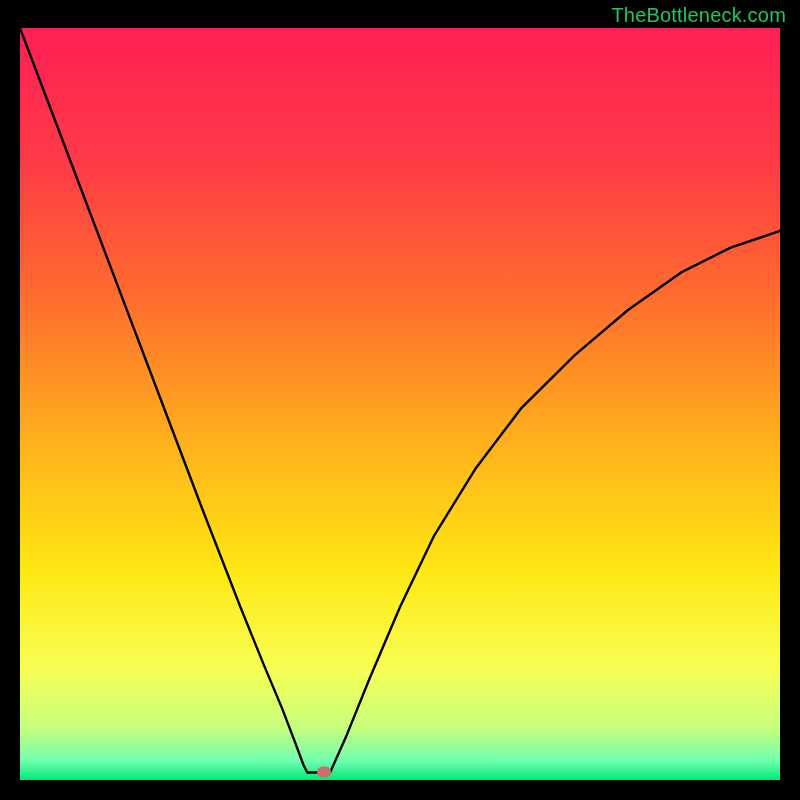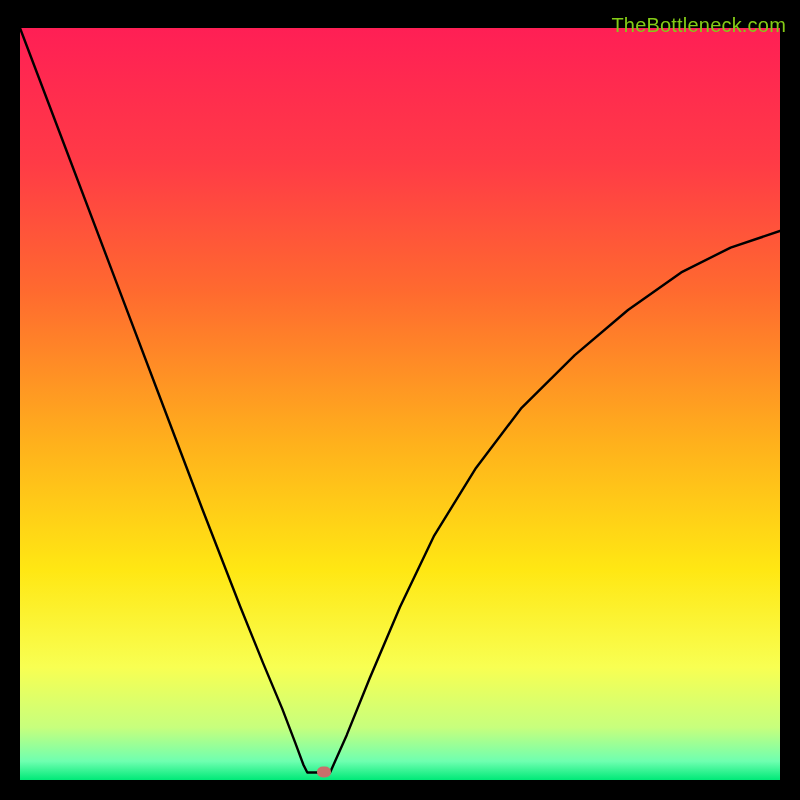--- a/index.html
+++ b/index.html
@@ -12,23 +12,23 @@
     font-family: Arial, Helvetica, sans-serif;
   }
   .container {
     position: relative;
     width: 800px;
     height: 800px;
     background: #000;
   }
   .watermark {
     position: absolute;
-    top: 14px;
+    top: 4px;
     right: 14px;
-    color: #84cc16;
+    color: #22c55e;
     font-size: 20px;
     font-weight: 500;
     letter-spacing: 0.2px;
     z-index: 5;
   }
   .plot-area {
     position: absolute;
     left: 20px;
     top: 28px;
     width: 760px;

